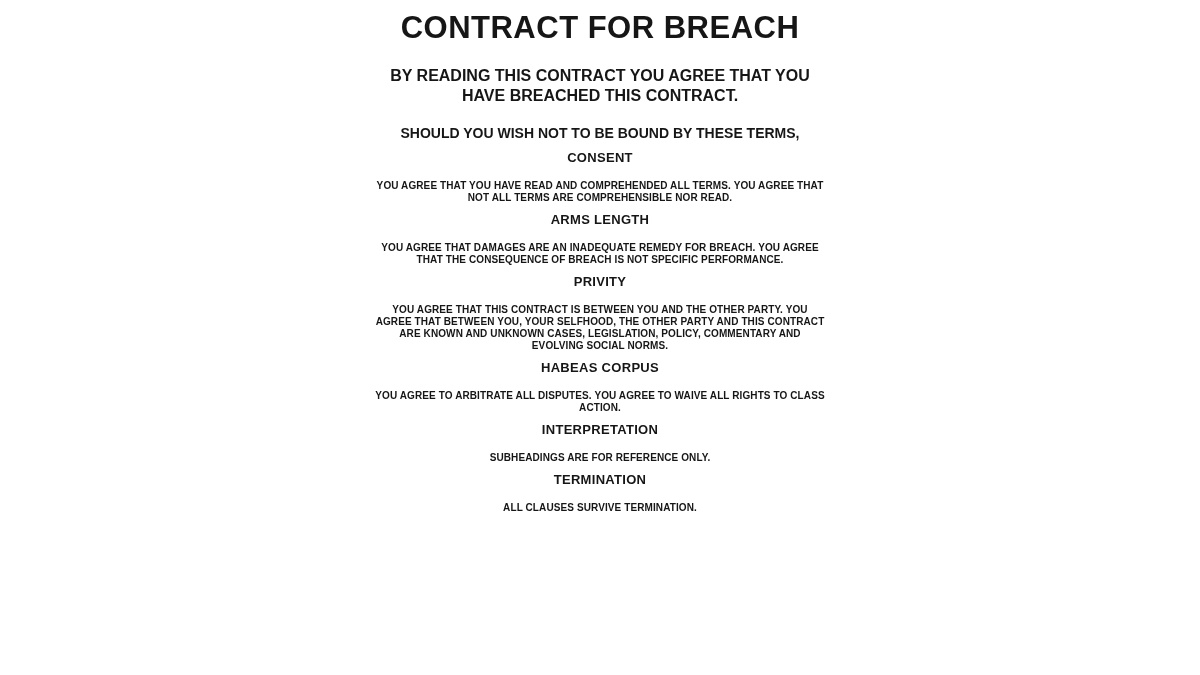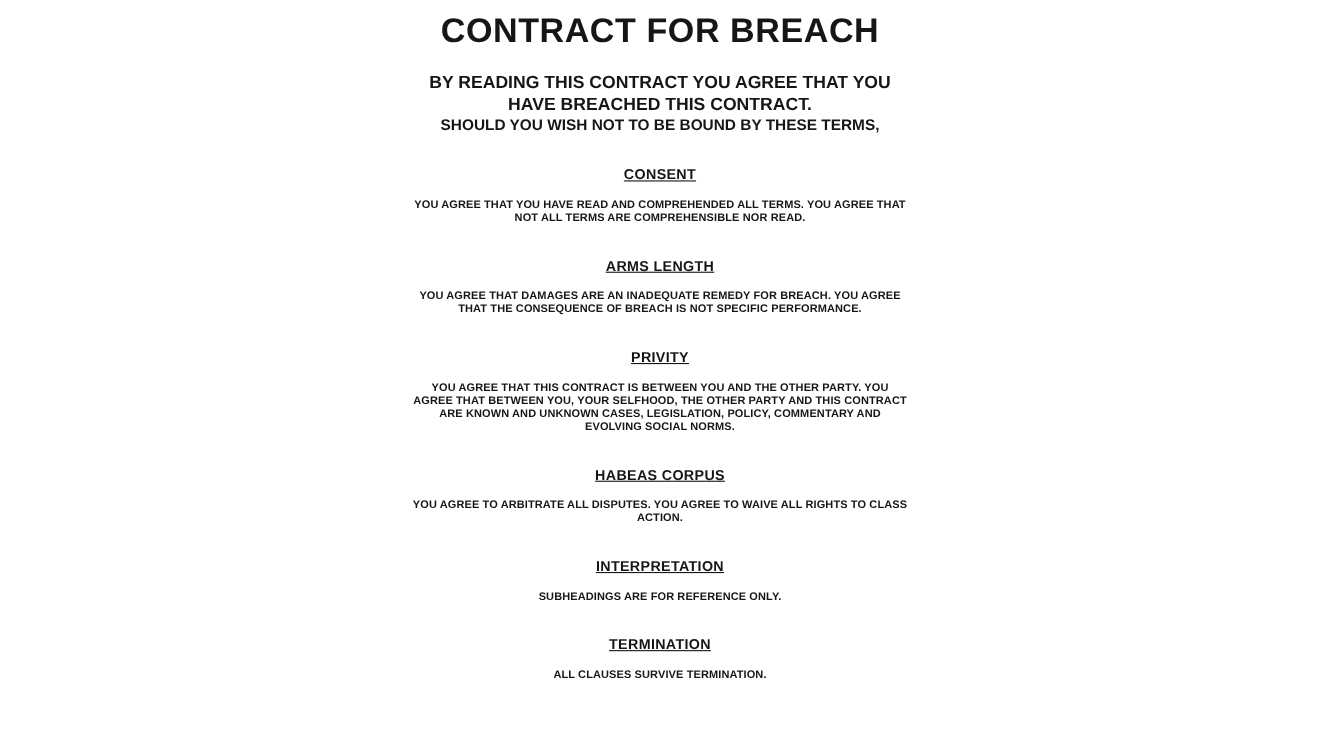--- a/index.html
+++ b/index.html
@@ -28,31 +28,31 @@
     font-size: 31px;
     line-height: 1.1;
     letter-spacing: 0.5px;
   }
   .preamble {
     margin-top: 21px;
     font-size: 16px;
     line-height: 1.22;
   }
   .notice {
+    margin-top: 20px;
     font-size: 14px;
     line-height: 1.22;
   }
   .underlined {
     text-decoration: underline;
   }
   .clause-heading {
-    margin-top: 29px;
+    margin-top: 8px;
     font-size: 13px;
     line-height: 1.2;
-    text-decoration: underline;
     letter-spacing: 0.3px;
   }
   .clause-body {
     margin: 14px auto 0;
     max-width: 452px;
     font-size: 10px;
     line-height: 1.22;
     letter-spacing: 0.1px;
   }
 </style>

